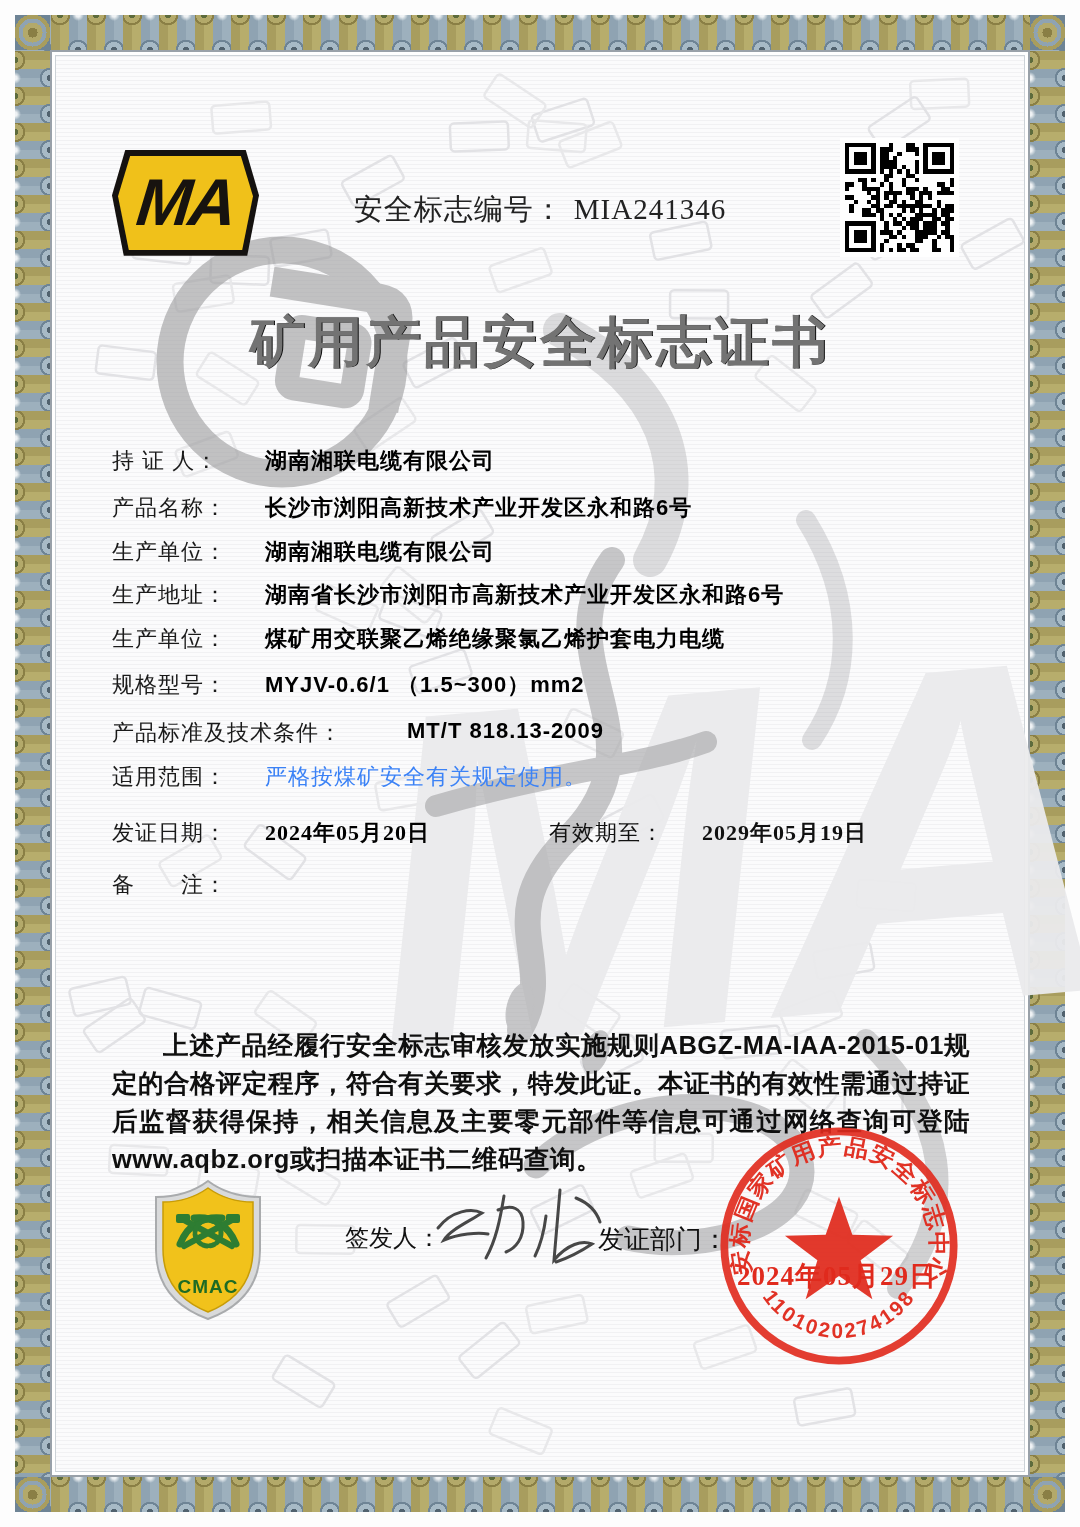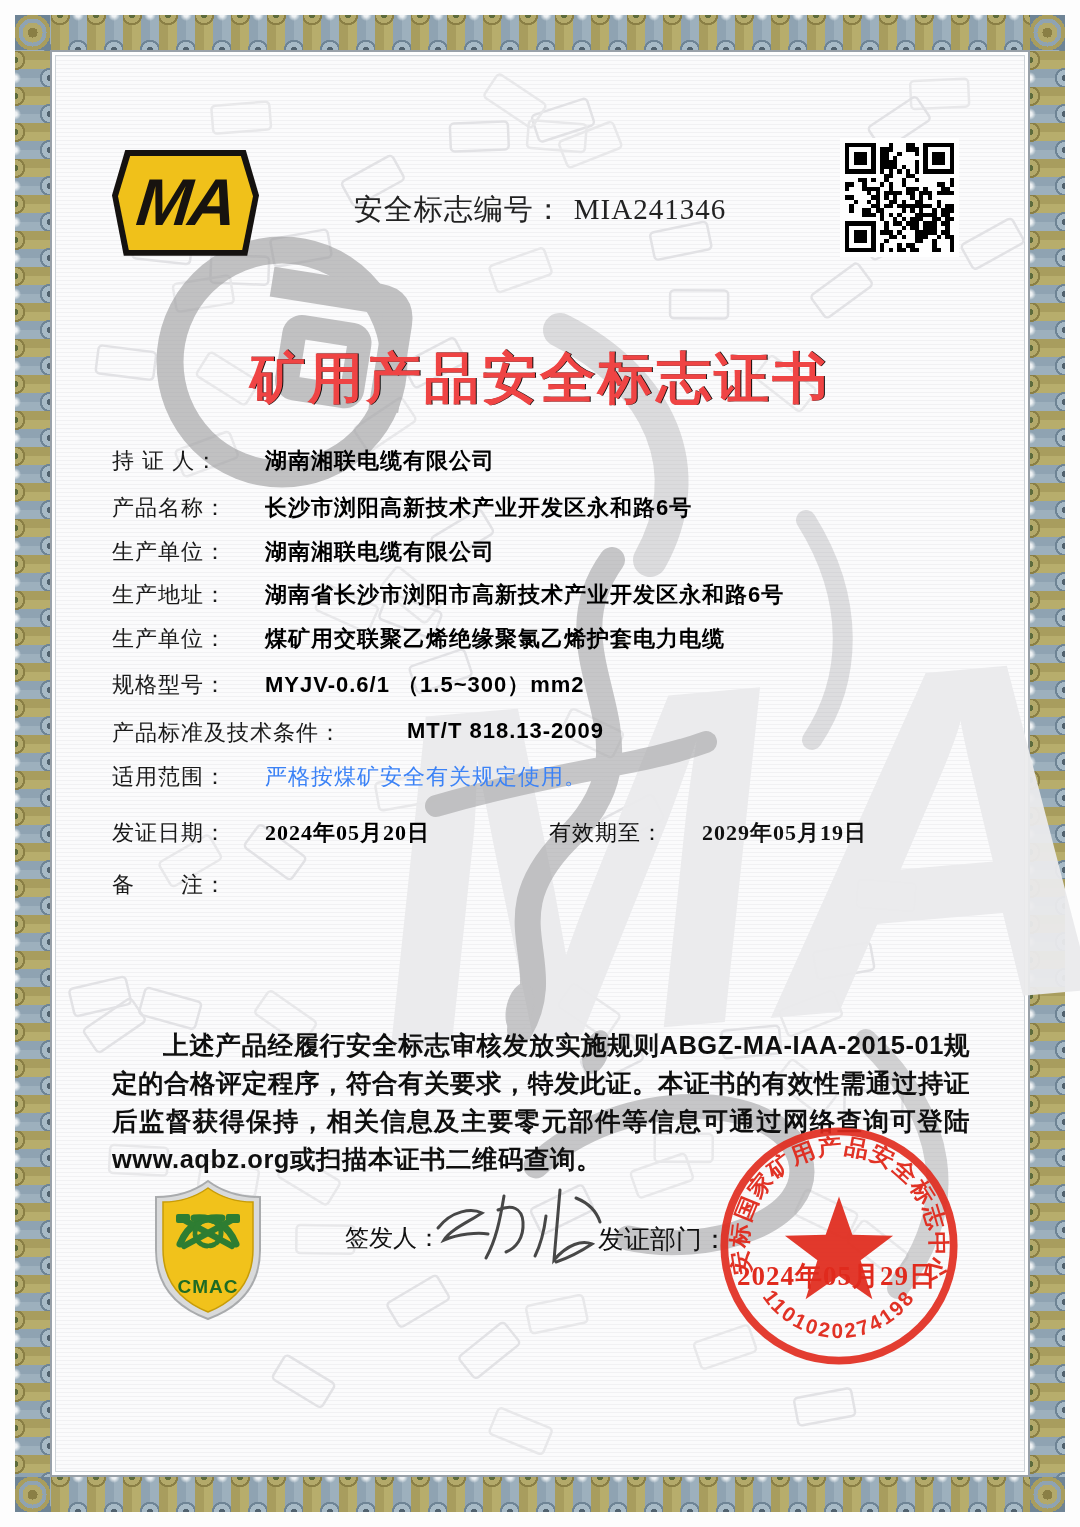--- a/index.html
+++ b/index.html
@@ -50,22 +50,22 @@
   .ma-badge .letters{font-size:66px;font-weight:900;font-style:italic;color:#17130f;
     letter-spacing:-3px;transform:skewX(-6deg) translateY(-2px)}
   .num-line{position:absolute;left:0;top:190px;width:100%;text-align:center;font-size:29px;color:#222}
   .num-line .lbl{font-weight:500;letter-spacing:1px}
   .num-line .val{font-family:"Liberation Serif","DejaVu Serif",serif;letter-spacing:1px;margin-left:10px}
   .qr{position:absolute;left:840px;top:138px;width:119px;height:119px;background:#fff;padding:5px}
   .qr svg{width:100%;height:100%;display:block}
 
   
   .title{position:absolute;left:0;top:306px;width:100%;text-align:center;
-    font-size:55px;font-weight:900;letter-spacing:3px;color:#ef4444;
-    text-shadow:1px 0 0 #0d0d0d;margin-top:36px;}
+    font-size:55px;font-weight:900;letter-spacing:3px;color:#737373;
+    text-shadow:1px 0 0 #0d0d0d;}
 
   
   .row{position:absolute;left:112px;width:860px;height:34px;font-size:22px;white-space:nowrap}
   .row .lbl{position:absolute;left:0;top:0;font-weight:500;color:#1a1a1a;letter-spacing:1px}
   .row .val{position:absolute;left:153px;top:0;font-weight:700;color:#000;letter-spacing:1px}
   .row.wide .val{left:295px}
   .row .val.kai{font-weight:400;font-family:"Liberation Serif","DejaVu Serif",serif;color:#3b82f6}
   .dates .lbl2{position:absolute;left:437px;top:0;font-weight:500;letter-spacing:1px}
   .dates .val2{position:absolute;left:590px;top:0}
   .dateval{font-weight:600;font-family:"Liberation Serif","DejaVu Serif",serif;letter-spacing:1px;color:#111}

